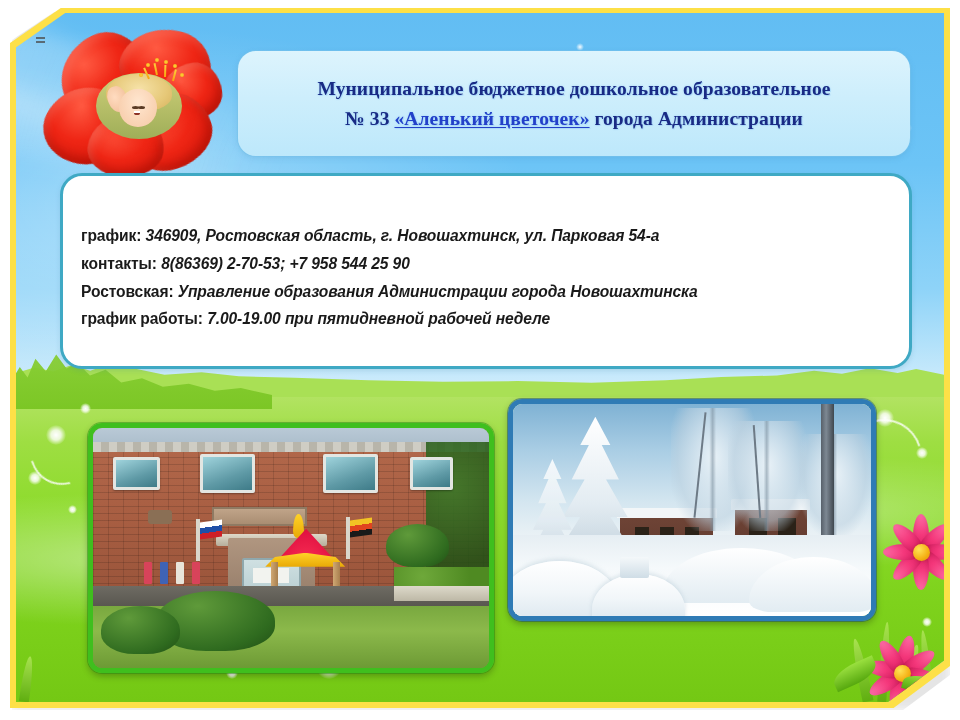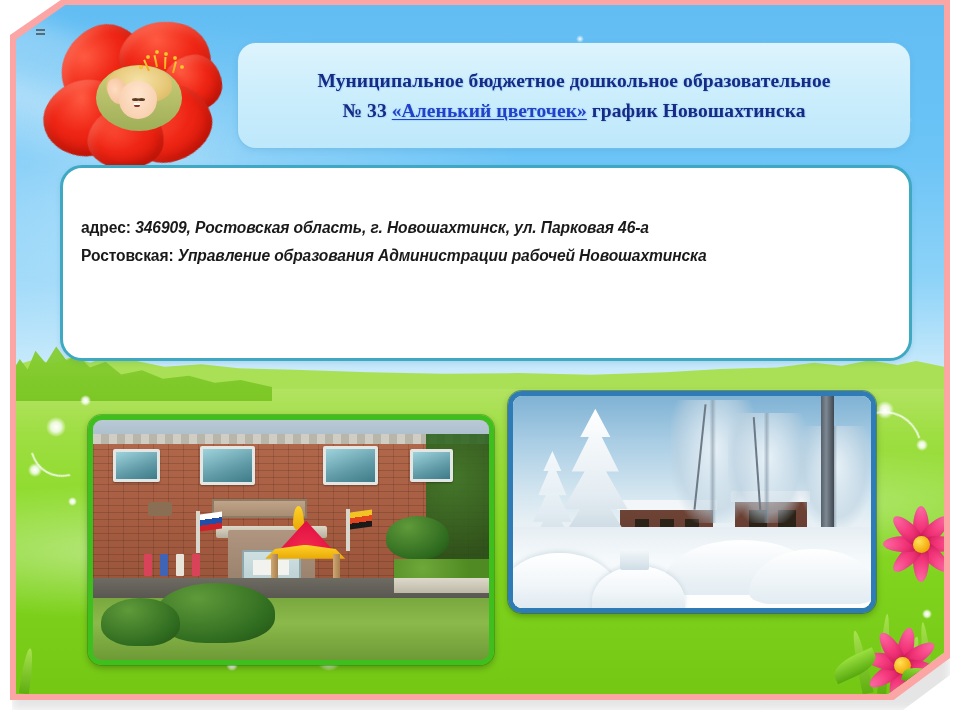--- a/index.html
+++ b/index.html
@@ -22,25 +22,25 @@
     left: 12px; top: 12px; right: 10px; bottom: 10px;
     background: #cfcfcf;
     filter: blur(5px);
     opacity: .55;
     clip-path: polygon(0% 4%, 4.5% 0%, 100% 0%, 100% 95%, 95% 100%, 0% 100%);
   }
 
   
   .scene {
     position: absolute;
-    left: 10px; top: 0;
+    left: 10px; top: 8px;
     width: 940px; height: 700px;
     overflow: hidden;
     clip-path: polygon(0% 5.0%, 5.4% 0%, 100% 0%, 100% 94.0%, 94.0% 100%, 0% 100%);
-    background: #fca5a5;
+    background: #fde047;
   }
   
   .scene-inner {
     position: absolute;
     left: 6px; top: 5px; right: 6px; bottom: 6px;
     overflow: hidden;
     clip-path: polygon(0% 5.0%, 5.3% 0%, 100% 0%, 100% 94.0%, 94.0% 100%, 0% 100%);
   }
 
   
@@ -516,31 +516,39 @@
         <div class="stamen-dot" style="left:102px; top:34px;"></div>
         <div class="stamen-dot" style="left:111px; top:29px;"></div>
         <div class="stamen-dot" style="left:120px; top:31px;"></div>
         <div class="stamen-dot" style="left:129px; top:35px;"></div>
         <div class="stamen-dot" style="left:95px;  top:44px;"></div>
         <div class="stamen-dot" style="left:136px; top:44px;"></div>
       </div>
 
       <div class="title-box">
         <div class="title-line">Муниципальное бюджетное дошкольное  образовательное</div>
-        <div class="title-line"><span>№ 33 </span><span class="title-accent">«Аленький цветочек»</span><span> график Новошахтинска</span></div>
+        <div class="title-line"><span>№ 33 </span><span class="title-accent">«Аленький цветочек»</span><span> города Администрации</span></div>
       </div>
 
       <div class="info-panel">
         <div class="info-line">
-          <span class="info-label">адрес:</span>
-          <span class="info-value">346909, Ростовская область, г. Новошахтинск, ул. Парковая 46-а</span>
+          <span class="info-label">график:</span>
+          <span class="info-value">346909, Ростовская область, г. Новошахтинск, ул. Парковая 54-а</span>
+        </div>
+        <div class="info-line">
+          <span class="info-label">контакты:</span>
+          <span class="info-value">8(86369) 2-70-53; +7 958 544 25 90</span>
         </div>
         <div class="info-line">
           <span class="info-label">Ростовская:</span>
-          <span class="info-value">Управление образования Администрации рабочей Новошахтинска</span>
+          <span class="info-value">Управление образования Администрации города Новошахтинска</span>
+        </div>
+        <div class="info-line">
+          <span class="info-label">график работы:</span>
+          <span class="info-value">7.00-19.00 при пятидневной рабочей неделе</span>
         </div>
       </div>
 
       <div class="photo photo-left">
         <div class="kg">
           <div class="kg-sky"></div>
           <div class="kg-wall"></div>
           <div class="kg-cornice"></div>
           <div class="kg-ivy"></div>
 

